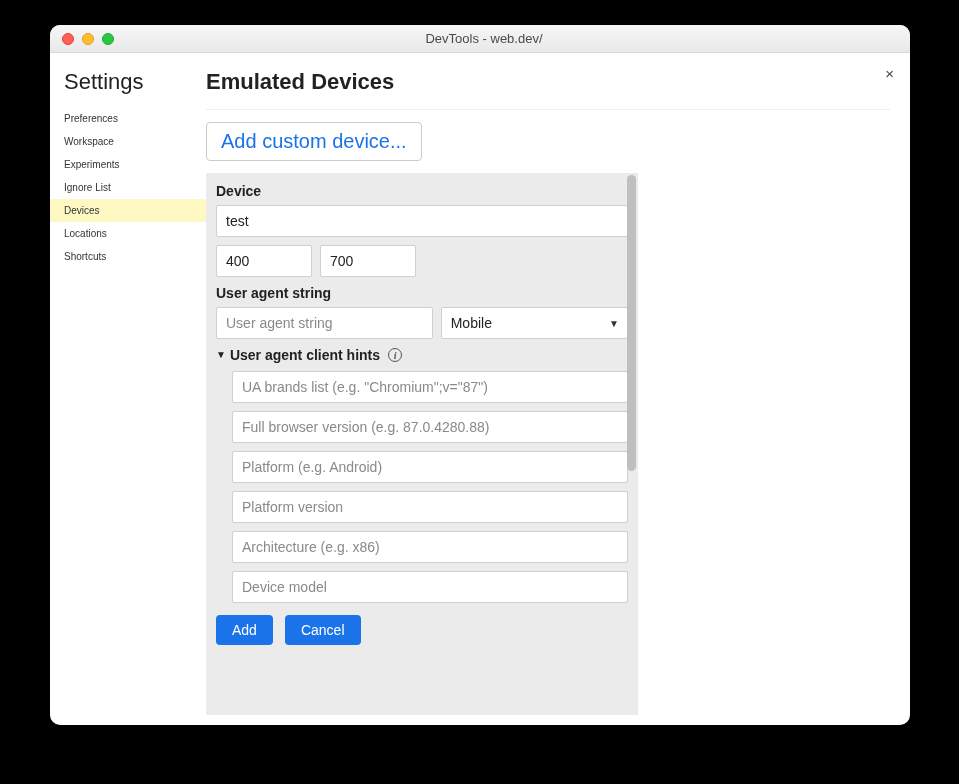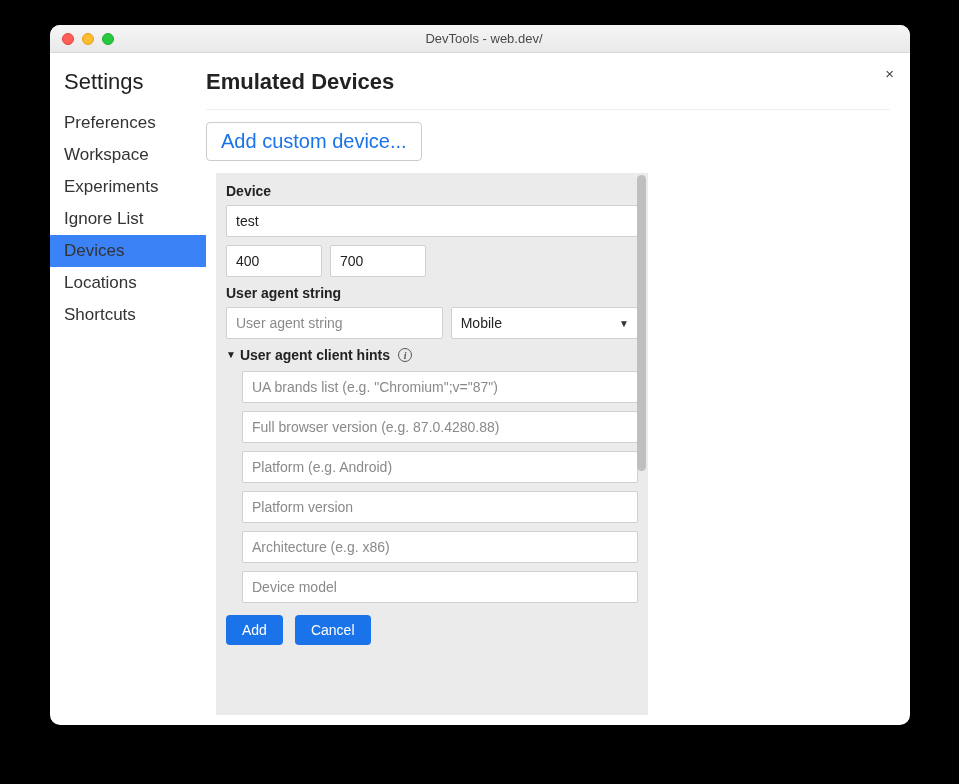--- a/index.html
+++ b/index.html
@@ -48,36 +48,36 @@
   }
   .close-x {
     position:absolute; right:16px; top:12px; font-size:15px;
     color:#444; cursor:pointer; font-family: Arial;
   }
   .sidebar {
     width:156px; flex:0 0 auto; padding-top:16px;
   }
   .sidebar h1 { font-size:22px; font-weight:400; padding-left:14px; margin-bottom:12px;}
   .nav-item {
-    font-size:17px; color:#333; padding:6px 14px; cursor:pointer;
-  }
-  .nav-item.selected { background:#3b82f6; }
+    font-size:10px; color:#333; padding:6px 14px; cursor:pointer;
+  }
+  .nav-item.selected { background:#fef9c3; }
   .main {
     flex:1; padding:16px 20px 10px 0; overflow:hidden;
     display:flex; flex-direction:column;
   }
   .main h2 { font-size:22px; font-weight:700; margin-bottom:14px;}
   .hr { border:none; border-top:1px solid #eee; margin-bottom:12px;}
   .add-device-btn {
     display:inline-block; border:1px solid #ccc; border-radius:4px;
     padding:7px 14px; font-size:20px; color:#1a73e8; background:#fff;
     cursor:pointer; margin-bottom:12px;
   }
   .form-panel-wrap {
-    position:relative; flex:1; overflow:hidden;margin-left:10px;
+    position:relative; flex:1; overflow:hidden;
   }
   .form-panel {
     background:#ebebeb; padding:8px 10px 12px 10px;
     width: 432px; height:100%; overflow-y:auto;
   }
   .scrollbar-track {
     position:absolute; right: calc(100% - 432px + 2px); top:2px; bottom:2px; width:9px;
   }
   .scrollbar-thumb {
     position:absolute; left:0; top:0; width:9px; height:55%;

